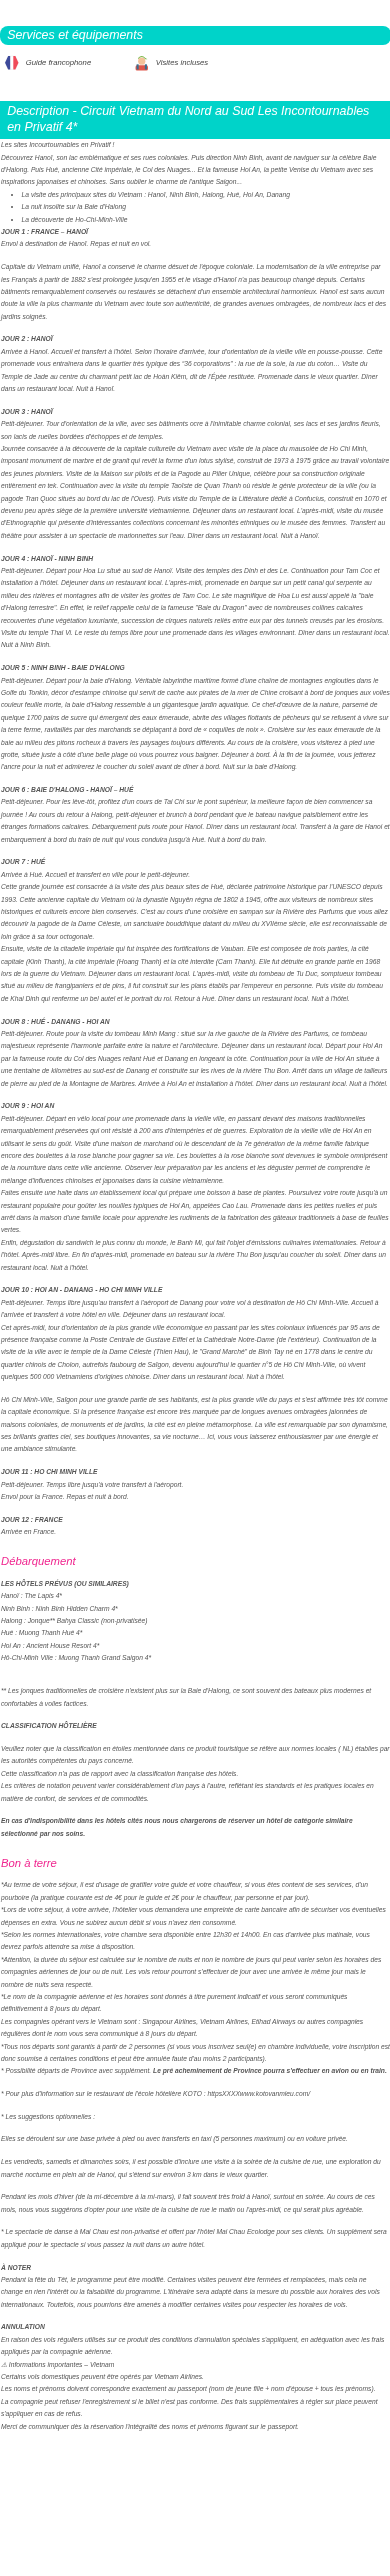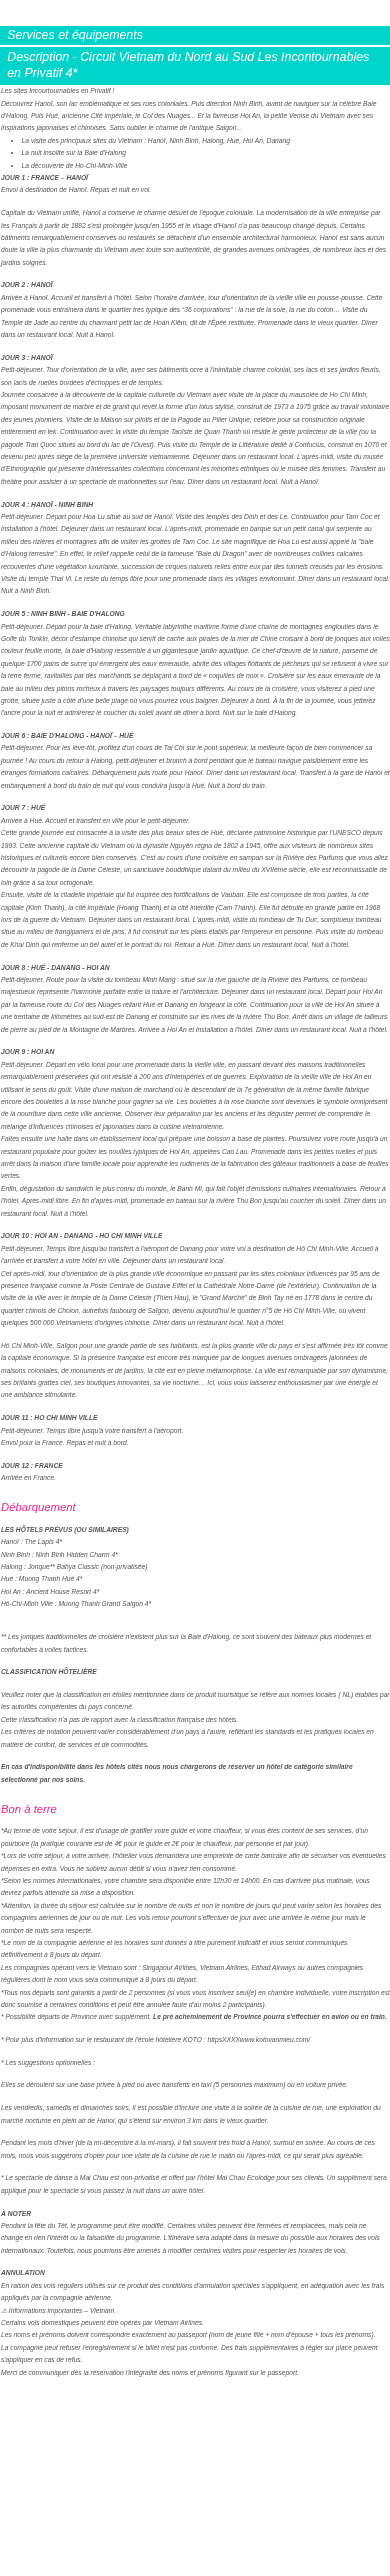--- a/index.html
+++ b/index.html
@@ -1,25 +1,25 @@
 <!DOCTYPE html>
 <html style="font-size:8.2px"><head>
 <meta charset="utf-8">
 <style>
   html,body{margin:0;padding:0;background:#fff;}
   body{width:391px;font-family:"Liberation Sans",sans-serif;color:#555;font-style:italic;}
   .wrap{padding:0;}
   .bar{background:#00d3c9;color:#fff;font-style:italic;padding:2.1px 7.2px;margin:0;}
   .bar h2{margin:0;font-weight:normal;font-size:12.4px;line-height:15.5px;}
-  .bar-services{margin-top:26px;height:19px;box-sizing:border-box;display:flex;align-items:center;}
+  .bar-services{margin-top:26px;height:19px;box-sizing:border-box;display:flex;align-items:center;border-radius:8px;}
   .services{display:flex;padding:10.3px 4.1px 0 4.1px;height:46px;box-sizing:border-box;}
   .svc{display:flex;align-items:flex-start;width:130px;}
   .svc .ico{width:15.5px;height:15.5px;margin-right:6.2px;flex:none;}
   .svc span.lbl{font-size:7.7px;color:#444;line-height:15.5px;}
-  .bar-desc{margin-top:2px;padding:3.1px 7.2px 4.1px 7.2px;}
+  .bar-desc{margin-top:10px;padding:3.1px 7.2px 4.1px 7.2px;}
   .bar-desc h2{font-size:12.4px;line-height:15.5px;}
   .content{padding:0 1px;font-size:6.7px;line-height:12.4px;}
   .content p{margin:0;}
   .intro{margin-top:13px;}
   h3.pink{color:#f0268f;font-size:11.3px;font-weight:normal;font-style:italic;margin:15.5px 0 9.3px 0;line-height:14.4px;}
   ul.plus{margin:0;padding-left:20.6px;}
   ul.plus li{line-height:12.4px;}
   .day{margin-bottom:10.3px;}
   .day .dt{font-weight:bold;text-transform:none;color:#555;}
   .gap{height:10.3px;}
@@ -27,20 +27,40 @@
   .big-gap{height:31px;}
 </style>
 </head>
 <body>
 
 <div class="wrap">
 
   <div class="bar bar-services">
     <h2>Services et équipements</h2>
   </div>
+  <div class="services">
+    <div class="svc">
+      <svg class="ico" viewBox="0 0 30 30">
+        <polygon points="8,2 22,2 28,15 22,28 8,28 2,15" fill="#fff" stroke="#eee"></polygon>
+        <path d="M8,2 L12,2 L12,28 L8,28 L2,15 Z" fill="#3d4a9a"></path>
+        <path d="M18,2 L22,2 L28,15 L22,28 L18,28 Z" fill="#f04b5a"></path>
+      </svg>
+      <span class="lbl">Guide francophone</span>
+    </div>
+    <div class="svc">
+      <svg class="ico" viewBox="0 0 30 30">
+        <rect x="3" y="20" width="24" height="10" rx="3" fill="#e0574a"></rect>
+        <rect x="5" y="18" width="4" height="10" fill="#3a6e8f"></rect>
+        <rect x="21" y="18" width="4" height="10" fill="#3a6e8f"></rect>
+        <circle cx="15" cy="12" r="7" fill="#f5c29a"></circle>
+        <path d="M8,8 Q15,0 22,8 L26,8 L22,6 Q15,-2 8,6 Z" fill="#7ab648"></path>
+      </svg>
+      <span class="lbl">Visites incluses</span>
+    </div>
+  </div>
 
   <div class="bar bar-desc">
     <h2>Description - Circuit Vietnam du Nord au Sud Les Incontournables en Privatif 4*</h2>
   </div>
 
   <div class="content">
     <p class="intro">Les sites Incourtournables en Privatif !</p>
     <p>Découvrez Hanoï, son lac emblématique et ses rues coloniales. Puis direction Ninh Binh, avant de naviguer sur la célèbre Baie d'Halong. Puis Hué, ancienne Cité impériale, le Col des Nuages... Et la fameuse Hoi An, la petite Venise du Vietnam avec ses inspirations japonaises et chinoises. Sans oublier le charme de l'antique Saigon...</p>
 
     <ul class="plus">

